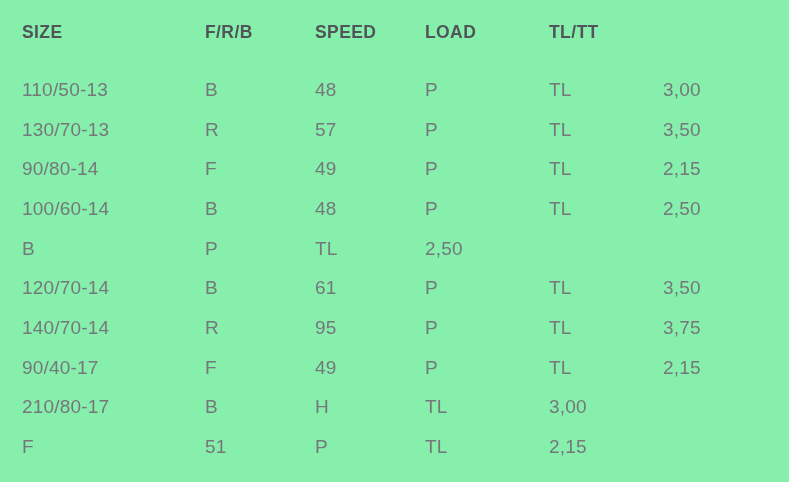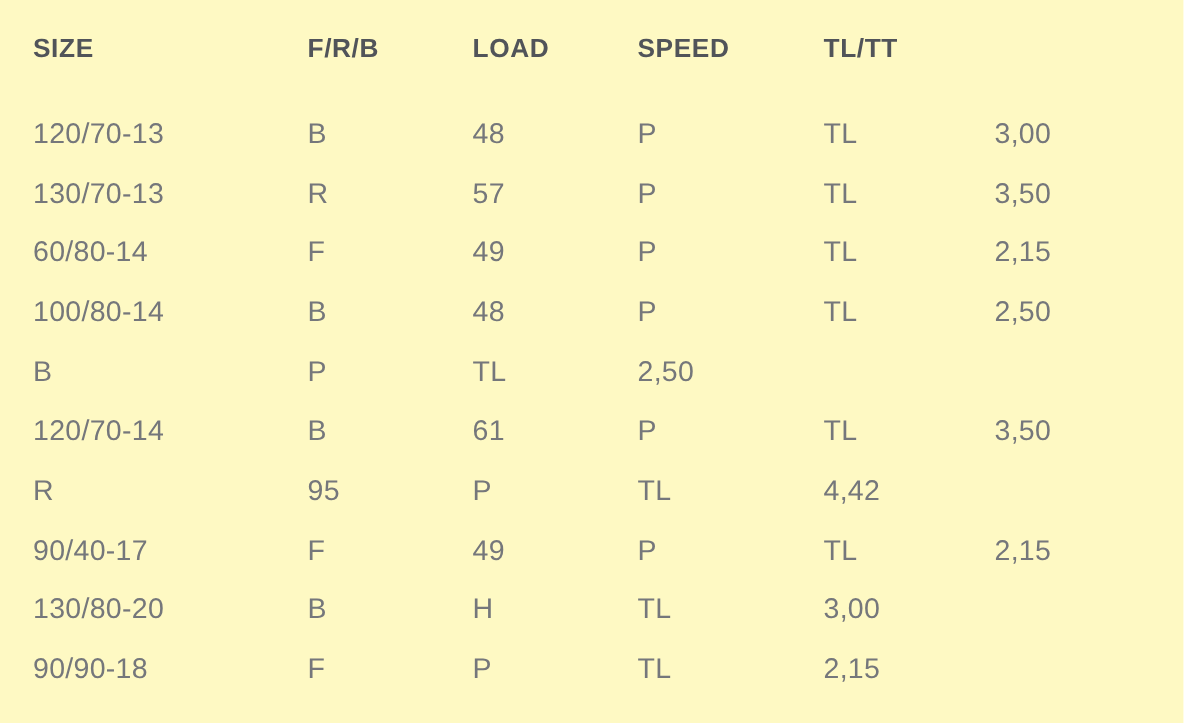--- a/index.html
+++ b/index.html
@@ -5,21 +5,21 @@
   html, body {
     margin: 0;
     padding: 0;
     background: #ffffff;
     font-family: "Liberation Sans", sans-serif;
   }
   .viewport {
     position: relative;
     width: 789px;
     height: 482px;
-    background: #fef9c3;
+    background: #86efac;
     overflow: hidden;
   }
   .spec-table {
     padding: 24px 0 0 22px;
   }
   .hrow, .drow {
     display: grid;
     grid-template-columns: 183px 110px 110px 124px 114px 1fr;
   }
   .hrow {
@@ -46,56 +46,56 @@
 </style>
 </head>
 <body>
 
 <div class="viewport">
   <div class="spec-table">
 
     <div class="hrow">
       <div class="cell">SIZE</div>
       <div class="cell">F/R/B</div>
+      <div class="cell">SPEED</div>
       <div class="cell">LOAD</div>
-      <div class="cell">SPEED</div>
       <div class="cell">TL/TT</div>
     </div>
 
     <div class="rows">
 
       <div class="drow">
-        <div class="cell">120/70-13</div>
+        <div class="cell">110/50-13</div>
         <div class="cell">B</div>
         <div class="cell">48</div>
         <div class="cell">P</div>
         <div class="cell">TL</div>
         <div class="cell">3,00</div>
       </div>
 
       <div class="drow">
         <div class="cell">130/70-13</div>
         <div class="cell">R</div>
         <div class="cell">57</div>
         <div class="cell">P</div>
         <div class="cell">TL</div>
         <div class="cell">3,50</div>
       </div>
 
       <div class="drow">
-        <div class="cell">60/80-14</div>
+        <div class="cell">90/80-14</div>
         <div class="cell">F</div>
         <div class="cell">49</div>
         <div class="cell">P</div>
         <div class="cell">TL</div>
         <div class="cell">2,15</div>
       </div>
 
       <div class="drow">
-        <div class="cell">100/80-14</div>
+        <div class="cell">100/60-14</div>
         <div class="cell">B</div>
         <div class="cell">48</div>
         <div class="cell">P</div>
         <div class="cell">TL</div>
         <div class="cell">2,50</div>
       </div>
 
       <div class="drow">
         <div class="cell">B</div>
         <div class="cell">P</div>
@@ -106,47 +106,48 @@
       <div class="drow">
         <div class="cell">120/70-14</div>
         <div class="cell">B</div>
         <div class="cell">61</div>
         <div class="cell">P</div>
         <div class="cell">TL</div>
         <div class="cell">3,50</div>
       </div>
 
       <div class="drow">
+        <div class="cell">140/70-14</div>
         <div class="cell">R</div>
         <div class="cell">95</div>
         <div class="cell">P</div>
         <div class="cell">TL</div>
-        <div class="cell">4,42</div>
+        <div class="cell">3,75</div>
       </div>
 
       <div class="drow">
         <div class="cell">90/40-17</div>
         <div class="cell">F</div>
         <div class="cell">49</div>
         <div class="cell">P</div>
         <div class="cell">TL</div>
         <div class="cell">2,15</div>
       </div>
 
       <div class="drow">
-        <div class="cell">130/80-20</div>
+        <div class="cell">210/80-17</div>
         <div class="cell">B</div>
         <div class="cell">H</div>
         <div class="cell">TL</div>
         <div class="cell">3,00</div>
       </div>
 
       <div class="drow">
-        <div class="cell">90/90-18</div>
         <div class="cell">F</div>
+        <div class="cell">51</div>
         <div class="cell">P</div>
         <div class="cell">TL</div>
         <div class="cell">2,15</div>
       </div>
 
     </div>
   </div>
 </div>
 
 </body></html>

